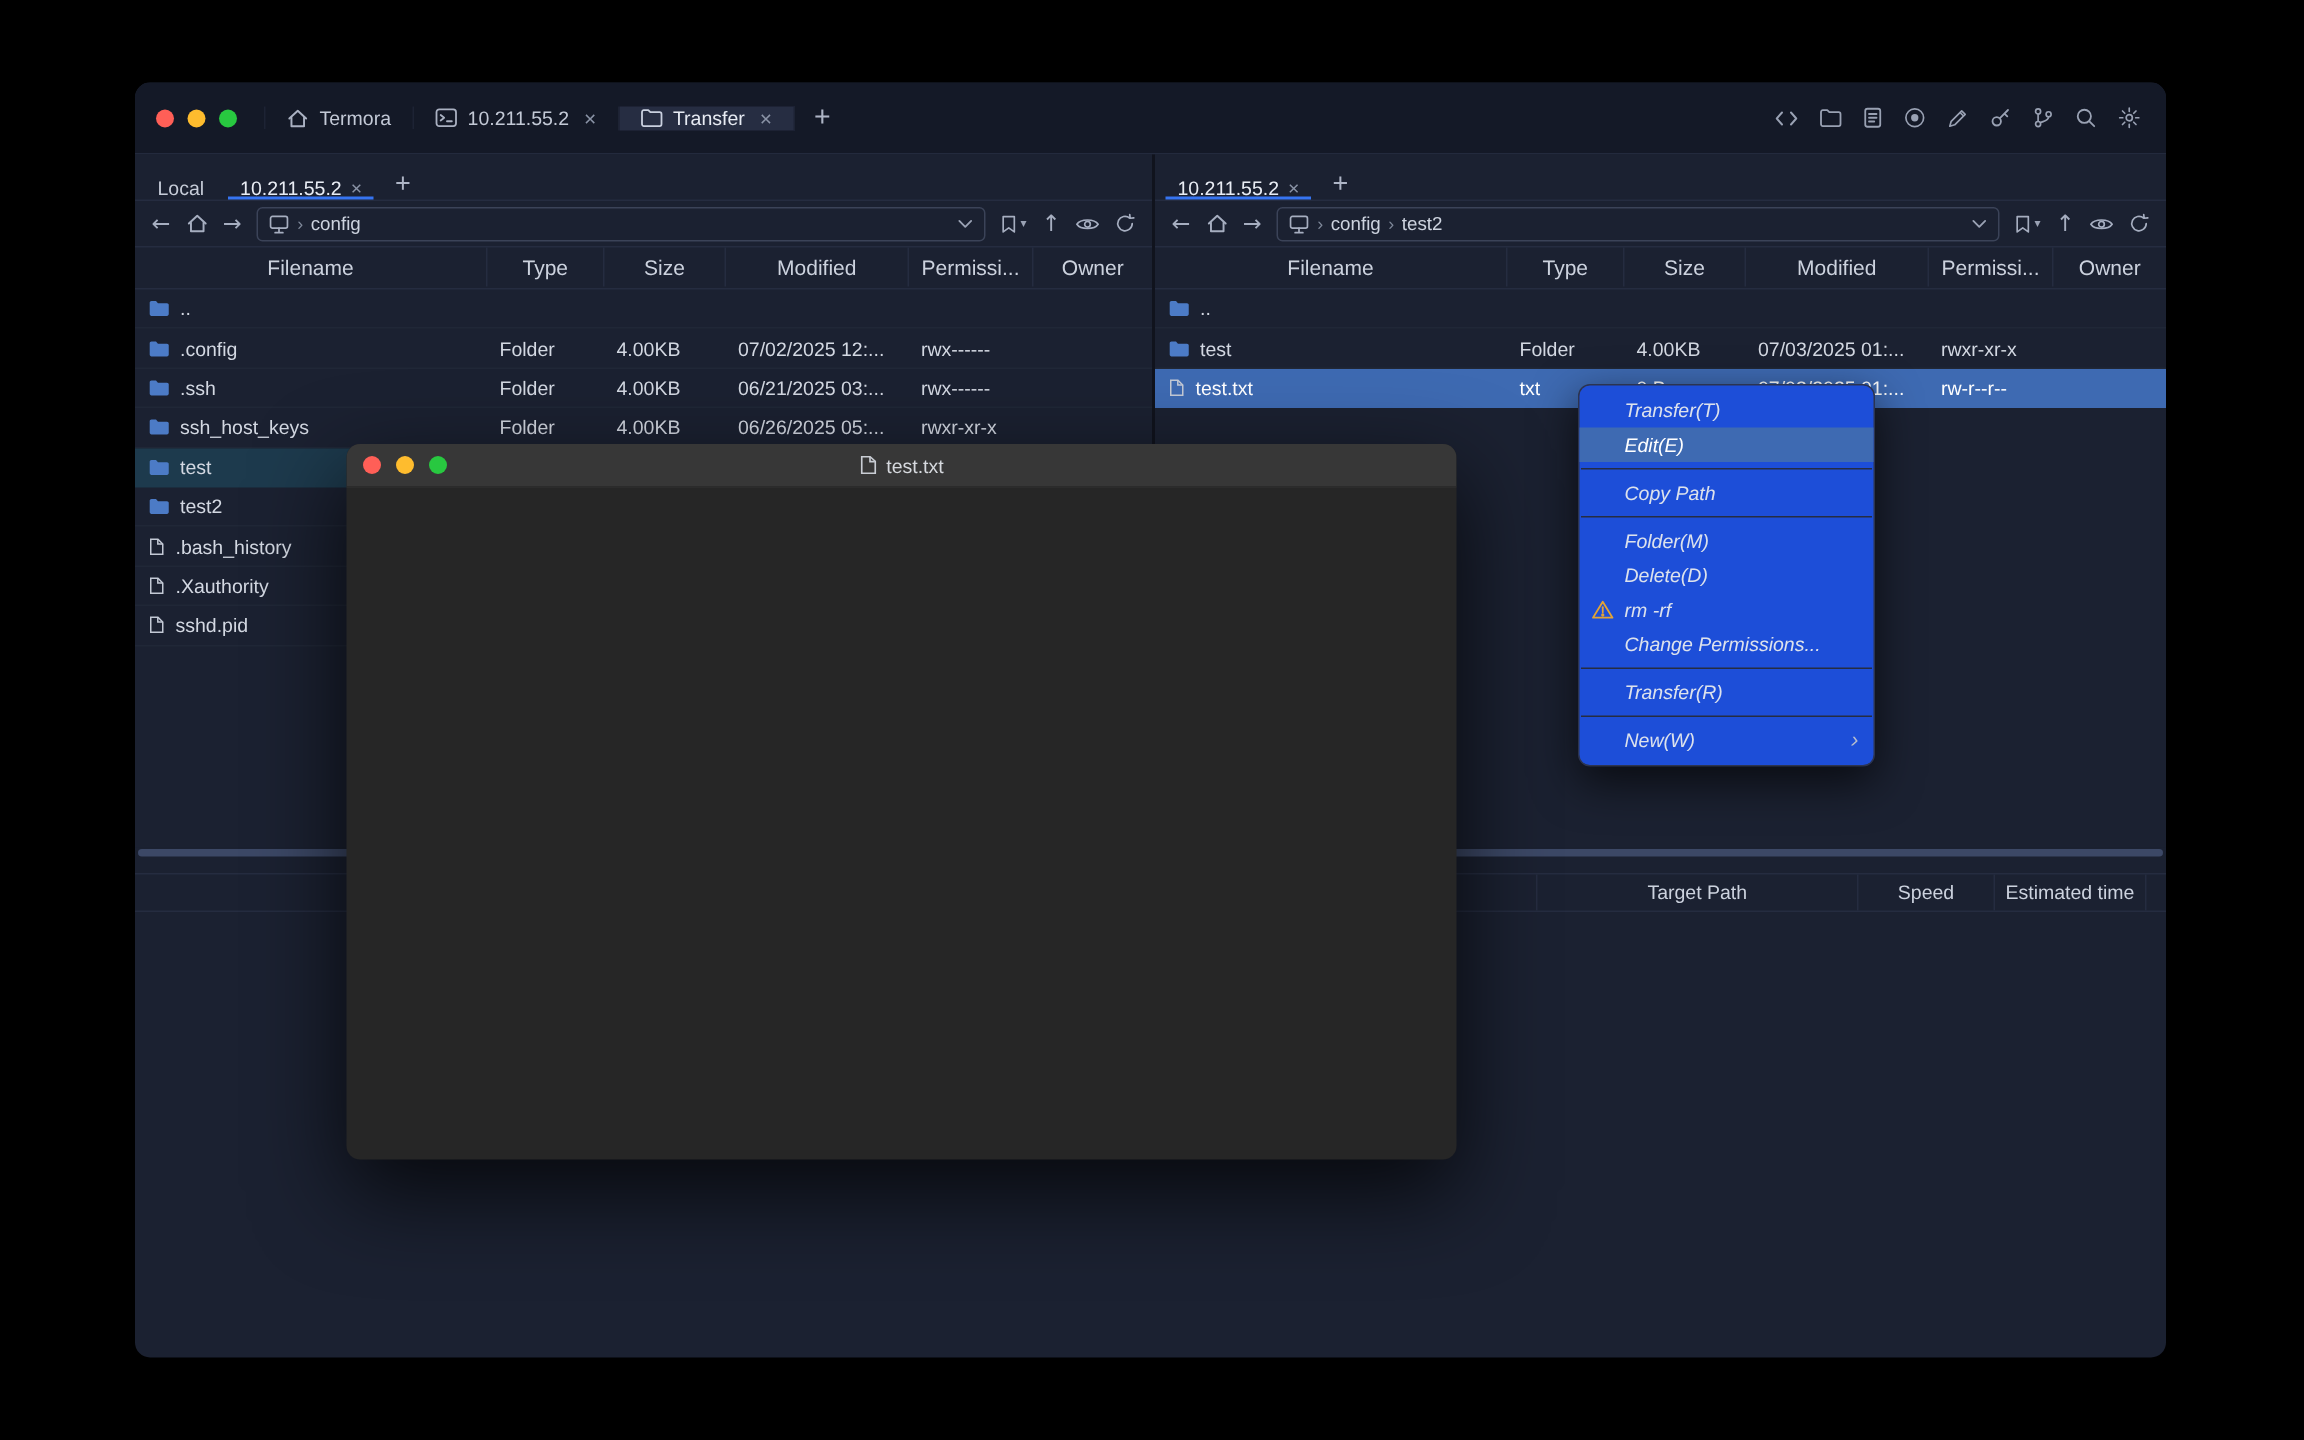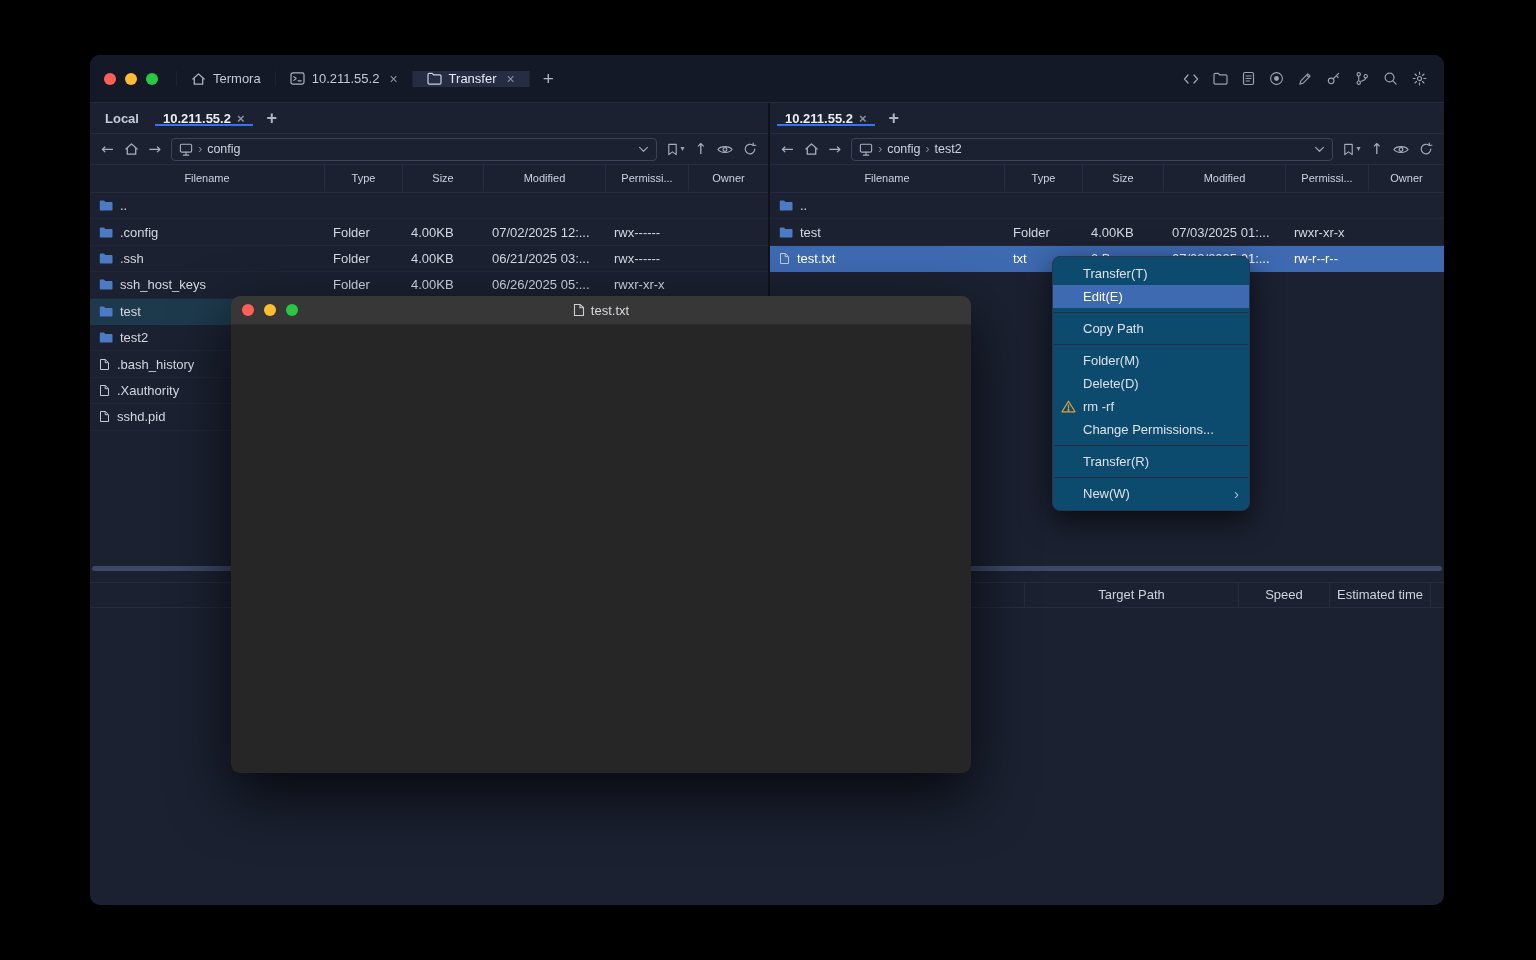--- a/index.html
+++ b/index.html
@@ -24,63 +24,63 @@
   .tab-close{color:#8a93a6;font-size:14px;margin-left:3px;}
   .add-tab{background:none;border:none;color:#aeb5c6;font-size:19px;padding:0 13px;cursor:default;font-family:inherit;}
   .tb-icons{margin-left:auto;display:flex;align-items:center;gap:14px;padding-right:17px;color:#99a1b3;}
   .ticon{display:flex;align-items:center;}
 
   
   .panes{position:absolute;top:48px;left:0;width:1354px;height:462px;display:flex;}
   .pane{background:#1b2131;display:flex;flex-direction:column;}
   .pane.left{width:678px;border-right:2px solid #10131d;}
   .pane.right{flex:1;}
-  .file-tabs{height:30px;display:flex;align-items:center;border-bottom:1px solid #252c40;padding-left:3px;font-weight:bold;}
+  .file-tabs{height:30px;display:flex;align-items:flex-end;border-bottom:1px solid #252c40;padding-left:3px;}
   .ptab{display:flex;align-items:center;gap:6px;padding:0 12px;color:#c6ccd8;position:relative;}
   .ptab.active{color:#e9edf5;}
   .ptab.active::after{content:'';position:absolute;left:4px;right:4px;bottom:0;height:2px;background:var(--accent);}
   .ptab-close{color:#8a93a6;font-size:13px;}
   .ptab.add{font-size:18px;color:#aeb5c6;padding:0 10px;}
   .toolbar{height:30px;display:flex;align-items:center;gap:10px;padding:0 11px;}
   .tbtn{color:#a6aec0;display:flex;align-items:center;font-size:15px;line-height:1;}
   .uni{font-family:"DejaVu Sans","Liberation Sans",sans-serif;}
   .mini-caret{font-size:8px;margin-left:2px;color:#9aa2b4;}
   .pathbox{flex:1;height:21px;border:1px solid #3b4358;border-radius:4px;display:flex;align-items:center;gap:5px;
     padding:0 7px;color:#cdd3df;font-size:12.5px;}
   .crumb-ic{display:flex;align-items:center;color:#a6aec0;}
   .crumb-sep{color:#7e8799;font-size:12px;}
   .crumb-spacer{flex:1;}
   .crumb-chev{display:flex;align-items:center;color:#9aa2b4;}
 
   
   .ftable{flex:1;display:flex;flex-direction:column;overflow:hidden;}
   .thead,.frow{display:grid;grid-template-columns:235px 78px 81px 122px 83px 1fr;}
   .thead{height:27px;border-top:1px solid #252c40;border-bottom:1px solid #252c40;color:#ccd2de;}
-  .hcell{text-align:center;line-height:26px;height:26px;border-right:1px solid #252c40;overflow:hidden;white-space:nowrap;font-size:11px;}
+  .hcell{text-align:center;line-height:26px;height:26px;border-right:1px solid #252c40;overflow:hidden;white-space:nowrap;font-size:14px;}
   .hcell:last-child{border-right:none;}
   .frow{height:25.4px;align-items:center;border-bottom:1px solid rgba(130,140,170,.055);}
   .cell{padding-left:8px;white-space:nowrap;overflow:hidden;}
   .cell.name{display:flex;align-items:center;gap:7px;padding-left:9px;}
   .fic{display:flex;align-items:center;}
   .frow.sel-a{background:var(--selection);color:#fff;border-bottom-color:transparent;}
   .frow.sel-i{background:var(--selection-inactive);border-bottom-color:transparent;}
 
   
   .splitter{position:absolute;top:510px;left:0;width:1354px;height:8px;}
   .bar{position:absolute;top:1px;height:5px;background:#3c4866;border-radius:2.5px;}
   .bar.l{left:2px;width:674px;}
   .bar.r{left:680px;width:672px;}
   .transfer-header{position:absolute;top:527px;left:0;width:1354px;height:24px;display:flex;
     border-top:1px solid #252c40;border-bottom:1px solid #252c40;color:#ccd2de;font-size:13px;}
   .tcell{height:100%;line-height:23px;text-align:center;overflow:hidden;white-space:nowrap;border-left:1px solid #252c40;}
   .tcell.spacer{flex:1;border-left:none;}
 
   
-  .context-menu{position:absolute;left:1052px;top:256px;width:196px;background:#0c4a6e;border:1px solid #2c3450;
-    border-radius:8px;padding:5px 0;box-shadow:0 10px 30px rgba(0,0,0,.65);z-index:40;font-size:13px;color:#dde2ec;}
+  .context-menu{position:absolute;left:1052px;top:256px;width:196px;background:#1d4ed8;border:1px solid #2c3450;
+    border-radius:8px;padding:5px 0;box-shadow:0 10px 30px rgba(0,0,0,.65);z-index:40;font-size:13px;color:#dde2ec;font-style:italic;}
   .menu-item{height:23px;display:flex;align-items:center;padding:0 10px 0 8px;}
   .mi-ic{width:22px;display:flex;align-items:center;}
   .mi-label{flex:1;white-space:nowrap;}
   .menu-item.hl{background:var(--selection);color:#fff;justify-content:center;}
   .mi-sub{color:#b6bdcd;font-size:15px;}
   .menu-sep{height:1px;background:#262d42;margin:4px 1px;}
 
   
   .editor-window{position:absolute;left:231px;top:296px;width:740px;height:477px;border-radius:9px;overflow:hidden;
     box-shadow:0 22px 60px rgba(0,0,0,.75);z-index:30;background:#262626;}

